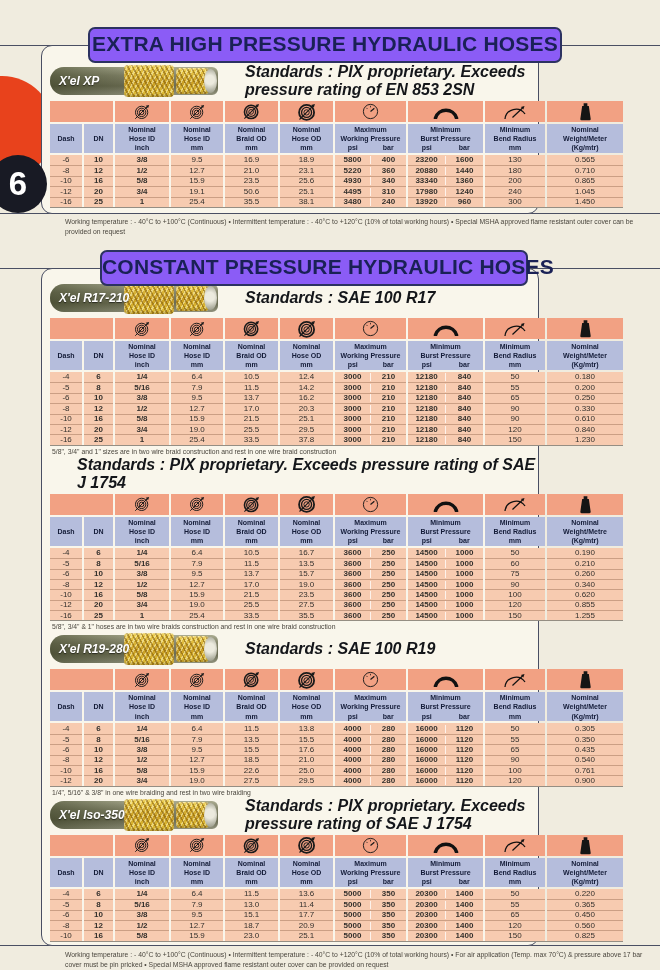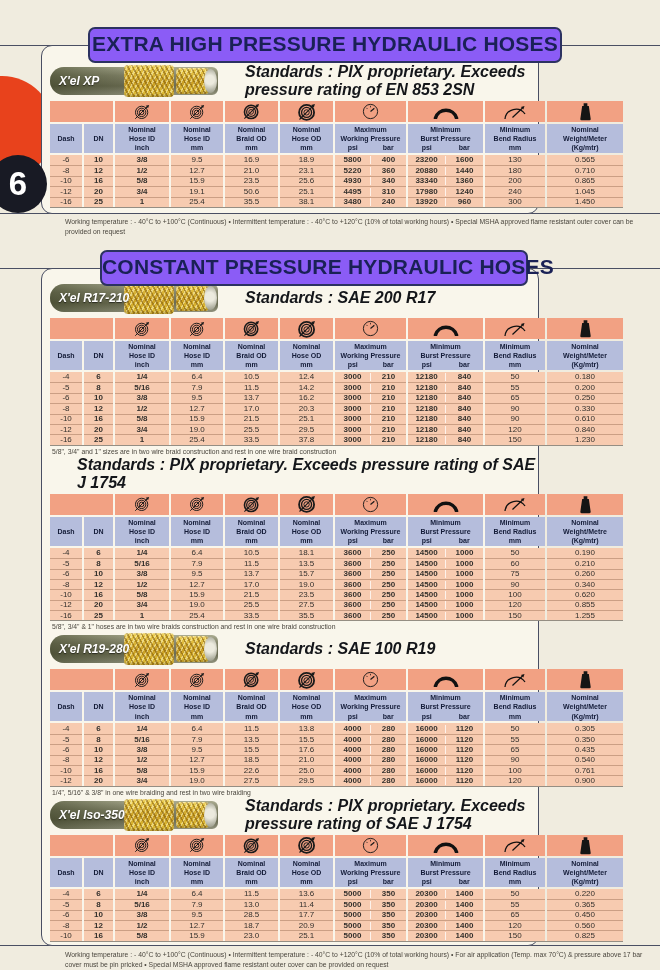--- a/index.html
+++ b/index.html
@@ -327,21 +327,21 @@
 <div class="panel" id="panel2">
   <div class="section">
     <div class="hose-row">
       <div class="hose">
         <span class="hose-shade"></span>
         <span class="hose-label">X'el R17-210</span>
         <span class="braid b1"></span>
         <span class="braid b2"></span>
         <span class="hose-end"></span>
       </div>
-      <div class="standards">Standards : SAE 200 R17</div>
+      <div class="standards">Standards : SAE 100 R17</div>
     </div>
     <div class="tbl">
         <div class="irow">
           <div class="icell span2"></div>
           <div class="icell">
             <svg width="18" height="18" viewBox="0 0 24 24">
               <g fill="none" stroke="#1a1a1a" stroke-width="1.3">
                 <circle cx="11.5" cy="12.5" r="3"></circle>
                 <circle cx="11.5" cy="12.5" r="5.6"></circle>
                 <circle cx="11.5" cy="12.5" r="8.2"></circle>
@@ -724,21 +724,21 @@
             <span>(Kg/mtr)</span>
           </div>
         </div>
         <div class="dbody">
           <div class="drow">
             <div class="cell">-4</div>
             <div class="cell b">6</div>
             <div class="cell b">1/4</div>
             <div class="cell">6.4</div>
             <div class="cell">10.5</div>
-            <div class="cell">18.1</div>
+            <div class="cell">16.7</div>
             <div class="cell pair">
               <span>3600</span>
               <span>250</span>
             </div>
             <div class="cell pair">
               <span>14500</span>
               <span>1000</span>
             </div>
             <div class="cell">50</div>
             <div class="cell">0.190</div>
@@ -1279,21 +1279,21 @@
               <span>1400</span>
             </div>
             <div class="cell">55</div>
             <div class="cell">0.365</div>
           </div>
           <div class="drow">
             <div class="cell">-6</div>
             <div class="cell b">10</div>
             <div class="cell b">3/8</div>
             <div class="cell">9.5</div>
-            <div class="cell">28.5</div>
+            <div class="cell">15.1</div>
             <div class="cell">17.7</div>
             <div class="cell pair">
               <span>5000</span>
               <span>350</span>
             </div>
             <div class="cell pair">
               <span>20300</span>
               <span>1400</span>
             </div>
             <div class="cell">65</div>

